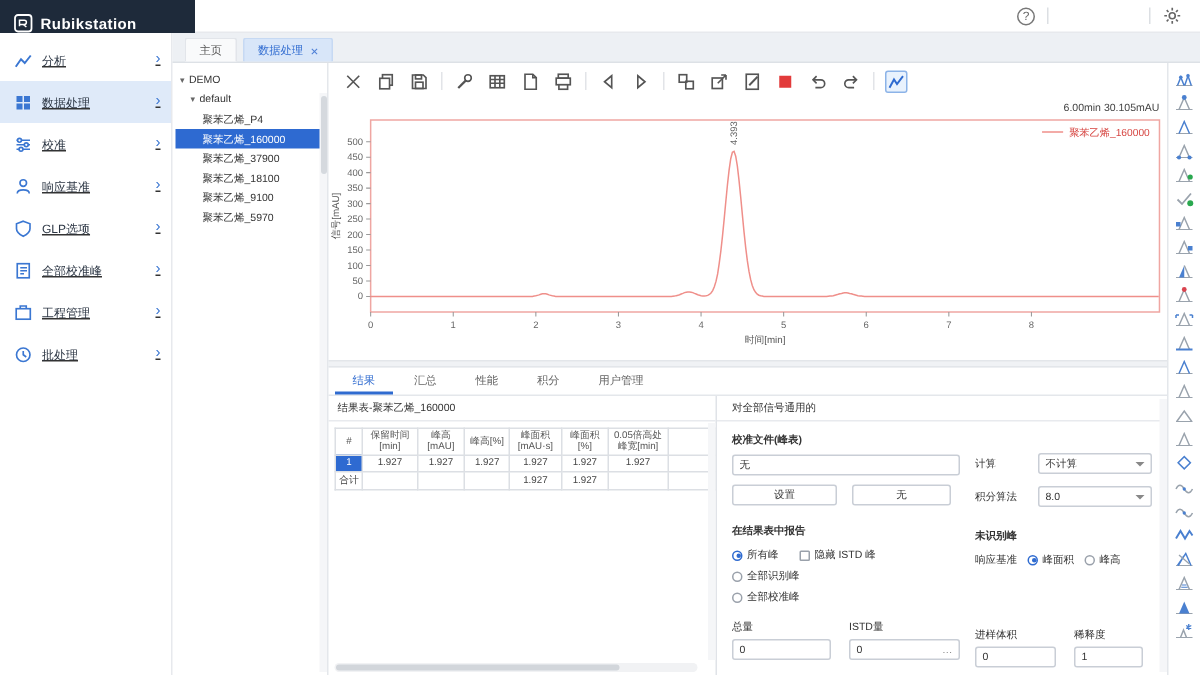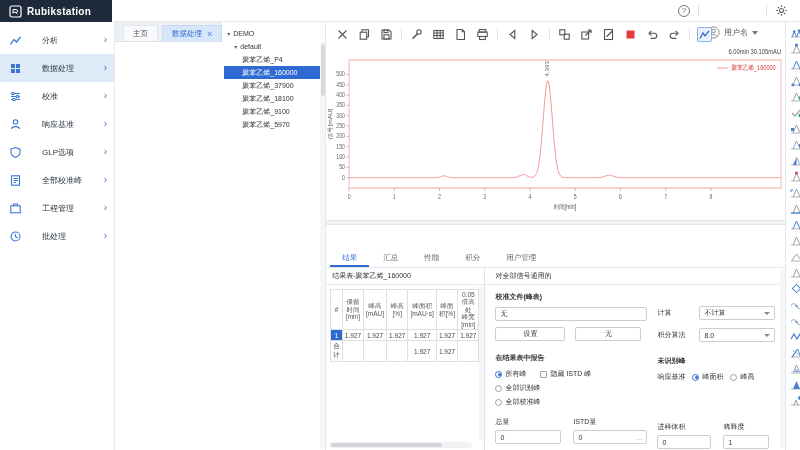--- a/index.html
+++ b/index.html
@@ -1,34 +1,34 @@
 <!DOCTYPE html>
 <html><head>
 <meta charset="utf-8">
 <style>
   * { box-sizing: border-box; margin: 0; padding: 0; }
   html,body { width:800px; height:450px; overflow:hidden; font-family:"Liberation Sans","DejaVu Sans",sans-serif; background:#fff; color:#333; }
   svg { display:block; }
   
   .titlebar { display:flex; height:22px; }
-  .logo-block { width:112px; background:#1e2a3a; display:flex; align-items:center; gap:5px; padding:0 0 0 9px; flex:none; }
+  .logo-block { width:130px; background:#1e2a3a; display:flex; align-items:flex-end; gap:5px; padding:0 0 0 9px; flex:none; }
   .logo-text { color:#fff; font-size:10px; font-weight:bold; letter-spacing:.3px; }
   .titlebar-right { flex:1; background:#fff; border-bottom:1px solid #e7e9ed; display:flex; align-items:center; justify-content:flex-end; gap:8px; padding-right:12px; }
   .tb-sep { width:1px; height:11px; background:#dcdfe3; }
   .help-circle { width:12px; height:12px; border:1px solid #777; border-radius:50%; font-size:8px; color:#666; display:flex; align-items:center; justify-content:center; }
   .user-chip { display:flex; align-items:center; gap:4px; font-size:8px; color:#555;margin-top:44px; }
   .caret-down { width:0; height:0; border-left:3px solid transparent; border-right:3px solid transparent; border-top:4px solid #777; }
   
   .app { display:flex; height:428px; }
   .sidebar { width:115px; flex:none; border-right:1px solid #e7e9ed; background:#fff; padding-top:4px; }
-  .side-item { height:28px; display:flex; align-items:center; gap:20px; padding:0 7px 0 9px; cursor:pointer; }
+  .side-item { height:28px; display:flex; align-items:center; gap:6px; padding:0 7px 0 9px; cursor:pointer;text-decoration:underline; }
   .side-item.active { background:#dfeaf9; }
   .side-item .lbl { flex:1; font-size:8px; color:#2c3644; }
   .side-item .chev { color:#3b77d2; font-size:10px; line-height:1; }
-  .main { flex:1; display:flex; flex-direction:row; min-width:0; }
+  .main { flex:1; display:flex; flex-direction:column; min-width:0; }
   
   .tabstrip { height:20px; background:#edf0f4; border-bottom:1px solid #dde1e6; display:flex; align-items:flex-end; gap:4px; padding-left:8px; flex:none; }
   .tab { height:16px; display:flex; align-items:center; gap:5px; padding:0 9px; font-size:7.5px; color:#555; background:#f9fafb; border:1px solid #e2e5ea; border-bottom:none; border-radius:2px 2px 0 0; cursor:pointer; }
   .tab.active { background:#d8e6f9; color:#2f6bd0; border-color:#c6d9f3; }
   .tab .x { font-size:9px; color:#4d7fd6; }
   
   .content { flex:1; display:flex; min-height:0; }
   .filepanel { width:104px; flex:none; border-right:1px solid #e4e7eb; position:relative; }
   .ftabs { display:flex; border-bottom:1px solid #e6e9ed; height:18px; }
   .ftab { font-size:7.5px; color:#777; padding:0 5px; display:flex; align-items:center; cursor:pointer; }
@@ -43,21 +43,21 @@
   
   .workarea { flex:1; display:flex; flex-direction:column; min-width:0; }
   .toolbar { height:24px; display:flex; align-items:center; gap:7px; padding-left:9px; flex:none; }
   .tbtn { width:15px; height:15px; display:flex; align-items:center; justify-content:center; cursor:pointer; border:1px solid transparent; border-radius:2px; }
   .tbtn.active { border-color:#8cb3e8; background:#e9f2fd; }
   .tsep { width:1px; height:12px; background:#e2e4e8; }
   .chart-region { height:174px; flex:none; position:relative; }
   
   .splitter { height:5px; background:#f0f2f5; border-top:1px solid #e3e6ea; border-bottom:1px solid #e3e6ea; flex:none; }
   .bottom { flex:1; display:flex; flex-direction:column; min-height:0; }
-  .rtabs { height:19px; border-bottom:1px solid #e4e7eb; display:flex; gap:2px; padding-left:4px; flex:none;margin-top:24px; }
+  .rtabs { height:19px; border-bottom:1px solid #e4e7eb; display:flex; gap:2px; padding-left:4px; flex:none; }
   .rtab { padding:0 12px; font-size:7.5px; color:#666; display:flex; align-items:center; cursor:pointer; }
   .rtab.active { color:#2f6bd0; box-shadow:inset 0 -2px 0 #2f6bd0; }
   .panels { flex:1; display:flex; min-height:0; }
   .results { flex:1; position:relative; border-right:1px solid #e0e3e8; min-width:0; }
   .panel-head { height:17px; border-bottom:1px solid #e8eaee; display:flex; align-items:center; padding-left:6px; font-size:7px; color:#333; }
   .rtable { border-collapse:collapse; font-size:6.5px; margin:4px 0 0 4px; }
   .rtable th, .rtable td { border:1px solid #dcdfe4; padding:1px 2px; text-align:center; color:#444; font-weight:normal; height:11px; }
   .rtable th { white-space:pre-line; color:#555; line-height:1.15; }
   .rtable td.selnum { background:#2e6ad1; color:#fff; }
   .hscroll { position:absolute; left:4px; right:12px; bottom:2px; height:6px; background:#f1f2f4; border-radius:3px; }

